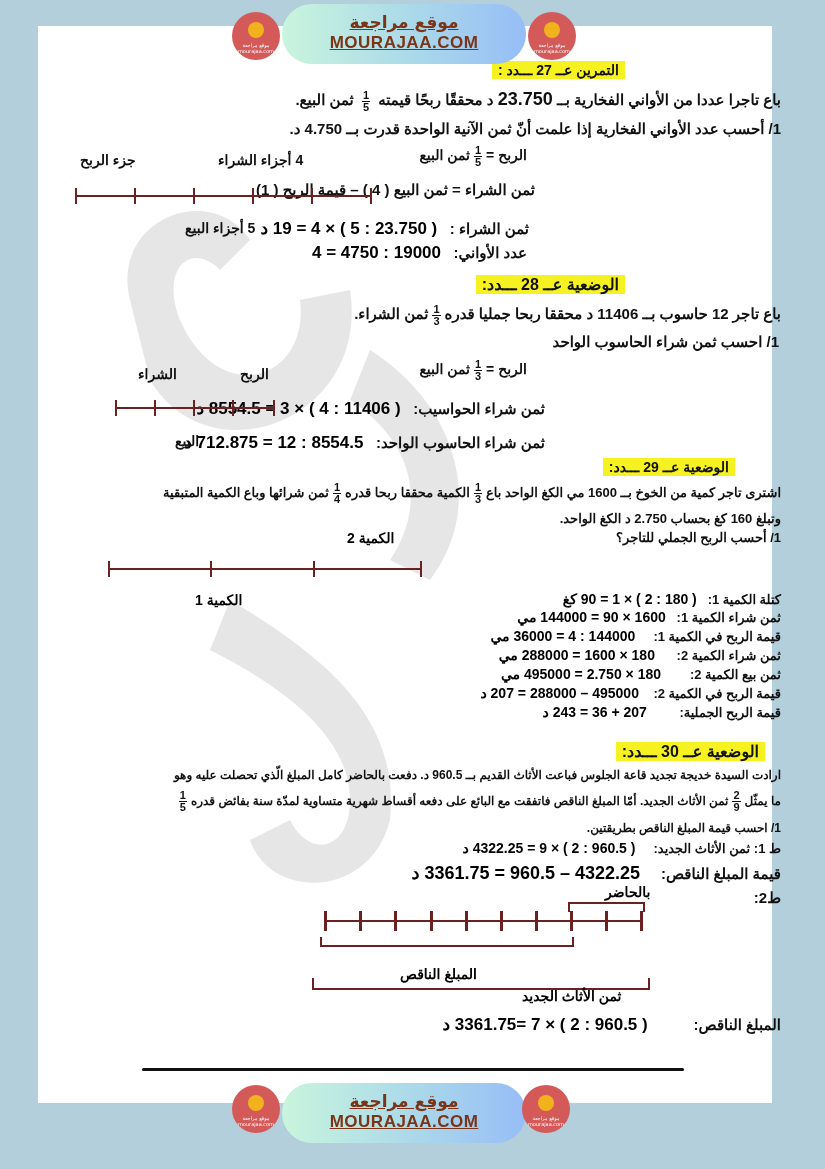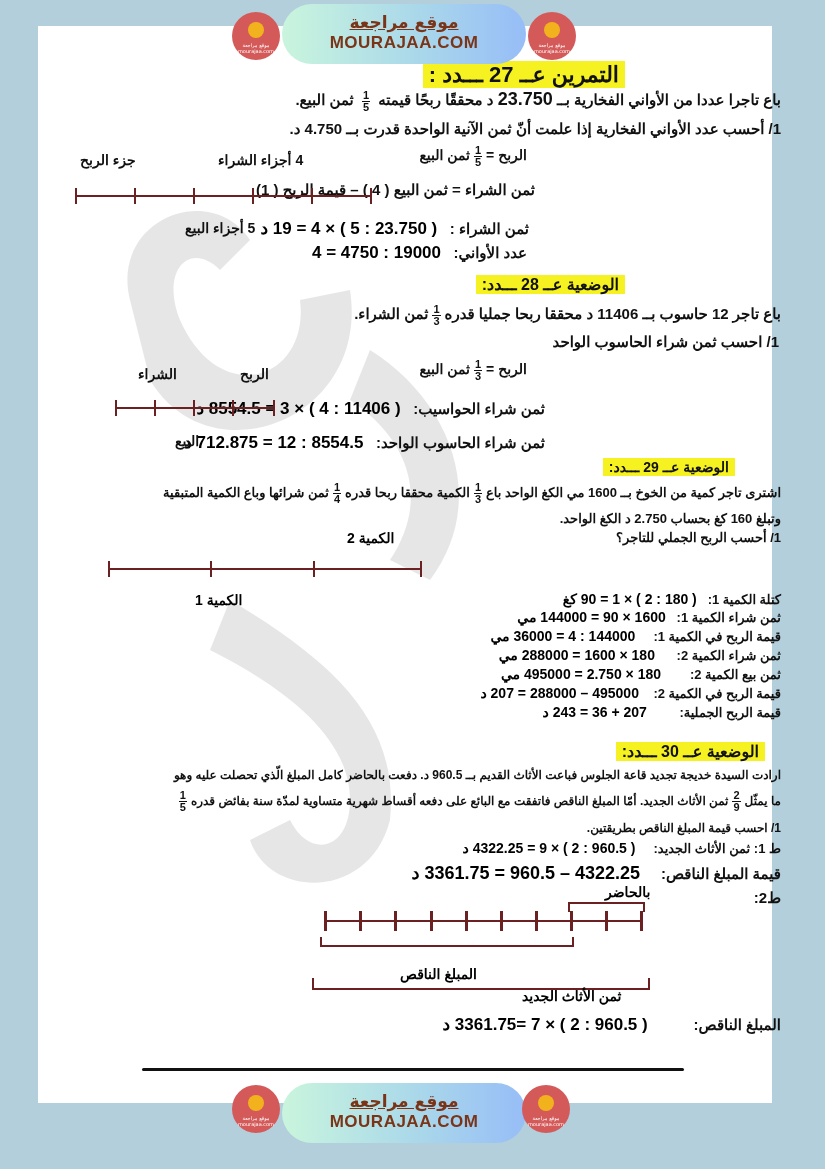--- a/index.html
+++ b/index.html
@@ -1,20 +1,20 @@
 <!DOCTYPE html>
 <html><head>
 <meta charset="utf-8">
 <style>
   html,body{margin:0;padding:0;}
   body{width:825px;height:1169px;background:#b3cfdb;position:relative;overflow:hidden;font-family:"DejaVu Sans","Liberation Sans",sans-serif;}
   .page{position:absolute;left:38px;top:26px;width:734px;height:1077px;background:#fff;}
   .brand{position:absolute;left:282px;width:244px;height:60px;border-radius:30px;background:linear-gradient(90deg,#c9f5dd,#aad8ea 55%,#97bdf7);text-align:center;z-index:3;}
   .brand .ar{display:block;font-size:17px;font-weight:bold;color:#7a3518;text-decoration:underline;margin-top:8px;line-height:20px;}
-  .brand .en{display:block;font-size:17px;font-weight:bold;color:#7a3518;line-height:22px;font-family:"Liberation Sans",sans-serif;letter-spacing:.5px;}
+  .brand .en{display:block;font-size:17px;font-weight:bold;color:#7a3518;text-decoration:underline;line-height:22px;font-family:"Liberation Sans",sans-serif;letter-spacing:.5px;}
   .badge{position:absolute;width:48px;height:48px;border-radius:50%;background:#d45a5a;z-index:3;}
   .badge .dot{position:absolute;left:16px;top:10px;width:16px;height:16px;border-radius:50%;background:#f2b21d;}
   .badge .lbl{position:absolute;left:0;right:0;top:30px;font-size:5px;color:#fff;text-align:center;line-height:6px;}
   .rtl{direction:rtl;}
   .t{position:absolute;white-space:nowrap;font-family:"Liberation Sans",sans-serif;font-weight:bold;color:#111;}
   .hl{background:#f6f221;padding:1px 6px;}
   .red{color:#000000;}
   .num{font-family:"Liberation Sans",sans-serif;}
   .frac{display:inline-block;vertical-align:middle;text-align:center;font-size:11px;line-height:11px;margin:0 4px;}
   .frac span{display:block;}
@@ -45,21 +45,21 @@
     </div>
 <div class="brand" style="top:4px;">
   <span class="ar">موقع مراجعة</span>
   <span class="en">MOURAJAA.COM</span>
 </div>
 <div class="badge" style="left:528px;top:12px;">
       <div class="dot"></div>
       <div class="lbl">موقع مراجعة mourajaa.com</div>
     </div>
 
-<div class="t rtl" style="right:200px;top:62px;font-size:22px;"><span class="hl">التمرين عــ 27 ـــدد :</span></div>
+<div class="t rtl" style="right:200px;top:62px;font-size:14px;"><span class="hl">التمرين عــ 27 ـــدد :</span></div>
 <div class="t rtl" style="right:44px;top:89px;font-size:15px;">
   <span>باع تاجرا عددا من الأواني الفخارية بــ</span> <span style="font-size:18px;">23.750</span> <span>د محققًا ربحًا قيمته</span>
   <span class="frac"><span class="top">1</span><span>5</span></span>
   <span>ثمن البيع.</span>
 </div>
 <div class="t rtl" style="right:44px;top:120px;font-size:15px;">1/ أحسب عدد الأواني الفخارية إذا علمت أنّ ثمن الآنية الواحدة قدرت بــ 4.750 د.</div>
 
 <div class="t rtl" style="right:298px;top:145px;font-size:14px;">
   <span>الربح =</span><span class="frac"><span class="top">1</span><span>5</span></span><span>ثمن البيع</span>
 </div>

